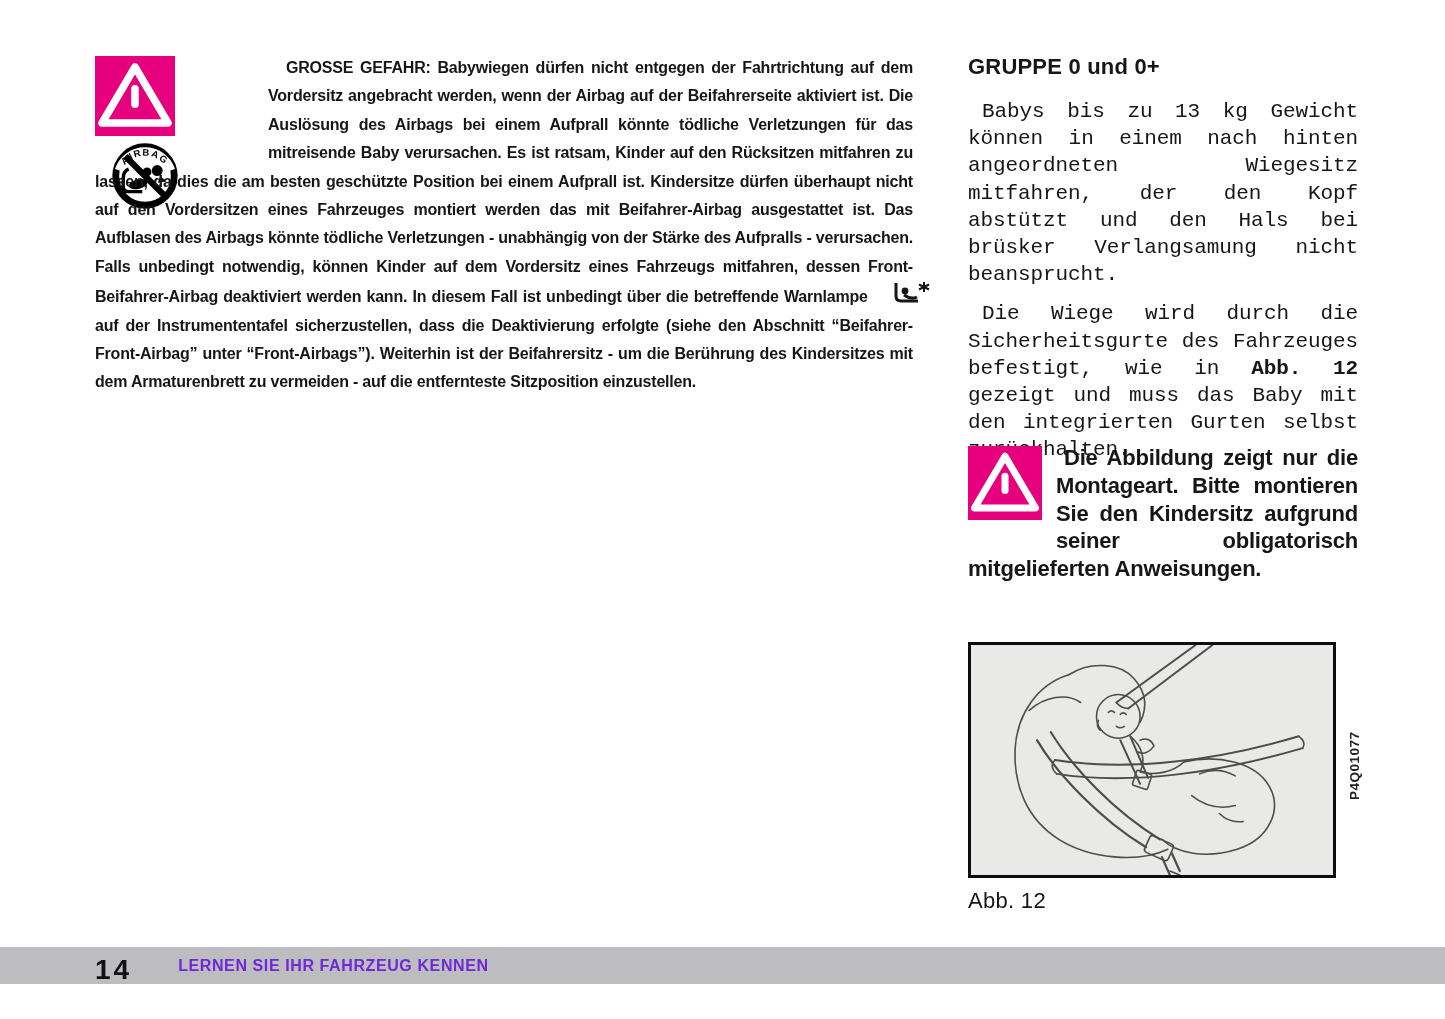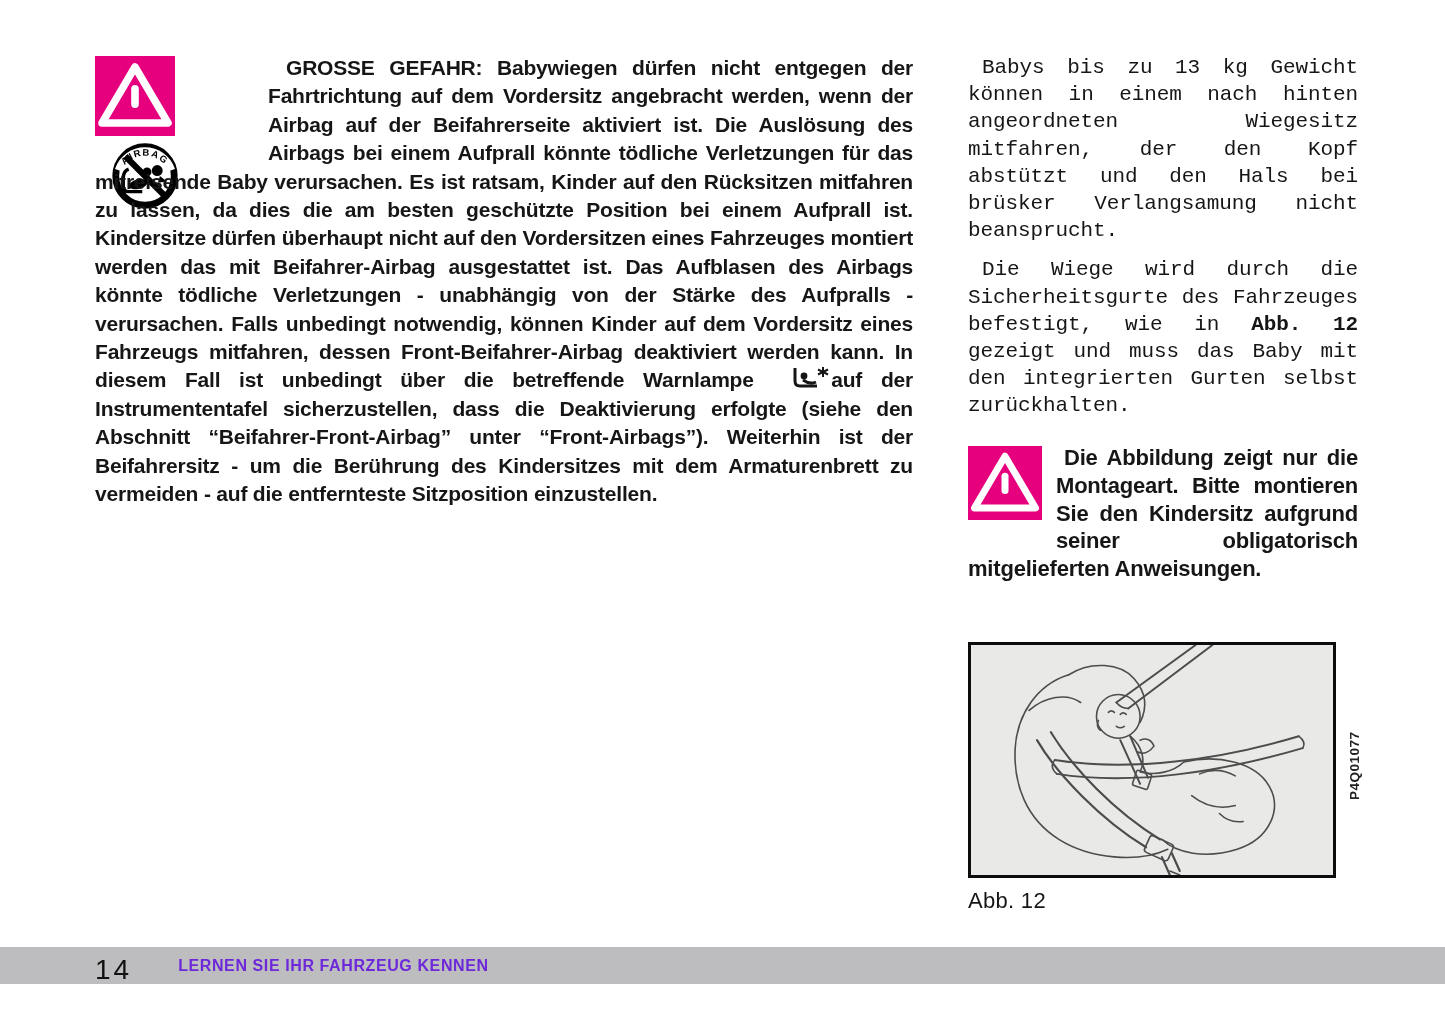--- a/index.html
+++ b/index.html
@@ -5,21 +5,21 @@
   * { margin:0; padding:0; box-sizing:border-box; }
   html,body { width:1445px; height:1019px; background:#ffffff; overflow:hidden;
               font-family:"Liberation Sans", sans-serif; color:#161616; }
   .page { position:relative; width:1445px; height:1019px; background:#fff; }
 
   
   .left-col { position:absolute; left:95px; top:54px; width:818px; }
   .warn-icons { float:left; width:165px; height:88px; margin:2px 8px 4px 0; }
   .sq-triangle { display:inline-block; vertical-align:top; }
   .airbag-circ { display:inline-block; vertical-align:top; margin-left:16px; margin-top:2px; }
-  .warn-text { font-weight:bold; font-size:21px; line-height:28.4px; text-align:justify;
+  .warn-text { font-weight:bold; font-size:16px; line-height:28.4px; text-align:justify;
                letter-spacing:-0.2px; text-indent:18px; }
   .inline-lamp { display:inline-block; width:40px; height:24px; vertical-align:-3px; }
 
   
   .right-col { position:absolute; left:968px; top:54px; width:390px; }
   .grp-head { font-weight:bold; font-size:22px; letter-spacing:0.2px; margin-bottom:18px; }
   .r-para { font-size:21px; line-height:27.2px; text-align:justify; text-indent:14px;
             margin-bottom:12px; letter-spacing:-0.1px;font-family:Liberation Mono, monospace; }
   .warn-block { position:absolute; top:390px; left:0; width:390px; }
   .warn-block .tri { float:left; margin:2px 14px 4px 0; }
@@ -30,21 +30,21 @@
              border:3px solid #0d0d0d; }
   .fig-box svg { display:block; width:100%; height:100%; }
   .fig-code { position:absolute; top:-2px; right:-4px; height:160px;
               writing-mode:vertical-rl; transform:rotate(180deg);
               font-size:13.5px; font-weight:bold; letter-spacing:0.5px; color:#222; }
   .fig-caption { margin-top:10px; font-size:22px; letter-spacing:0.3px; }
 
   
   .footer-bar { position:absolute; left:0; top:947px; width:1445px; height:37px;
                 background:#bdbdbf; display:flex; align-items:center; }
-  .page-num { margin-left:95px; font-size:28px; font-weight:normal; letter-spacing:3px; color:#111;margin-top:8px; }
+  .page-num { margin-left:95px; font-size:28px; font-weight:bold; letter-spacing:3px; color:#111;margin-top:8px; }
   .footer-title { margin-left:46px; font-size:16px; font-weight:bold; letter-spacing:0.6px; color:#6d28d9; }
 </style>
 </head>
 <body>
 
 <div class="page">
 
   <div class="left-col">
     <span class="warn-icons">
       
@@ -84,20 +84,21 @@
           <path d="M13,14 q7,5 13,2" fill="none" stroke="#161616" stroke-width="3"></path>
           <g stroke="#161616" stroke-width="2">
             <line x1="33" y1="1" x2="33" y2="11"></line>
             <line x1="28" y1="3.5" x2="38" y2="8.5"></line>
             <line x1="38" y1="3.5" x2="28" y2="8.5"></line>
           </g>
         </svg></span><span> auf der Instrumententafel sicherzustellen, dass die Deaktivierung erfolgte (siehe den Abschnitt “Beifahrer-Front-Airbag” unter “Front-Airbags”). Weiterhin ist der Beifahrersitz - um die Berührung des Kindersitzes mit dem Armaturenbrett zu vermeiden - auf die entfernteste Sitzposition einzustellen.</span></p>
   </div>
 
   <div class="right-col">
+    <h2 class="grp-head">GRUPPE 0 und 0+</h2>
 
     <p class="r-para">Babys bis zu 13 kg Gewicht können in einem nach hinten angeordneten Wiegesitz mitfahren, der den Kopf abstützt und den Hals bei brüsker Verlangsamung nicht beansprucht.</p>
 
     <p class="r-para"><span>Die Wiege wird durch die Sicherheitsgurte des Fahrzeuges befestigt, wie in </span><b>Abb. 12</b><span> gezeigt und muss das Baby mit den integrierten Gurten selbst zurückhalten.</span></p>
 
     <div class="warn-block">
       <span class="tri">
         <svg width="74" height="74" viewBox="0 0 80 80">
           <rect width="80" height="80" fill="#e6007e"></rect>
           <path d="M40 11 L73 67 L7 67 Z" fill="none" stroke="#ffffff" stroke-width="7.5" stroke-linejoin="round"></path>

